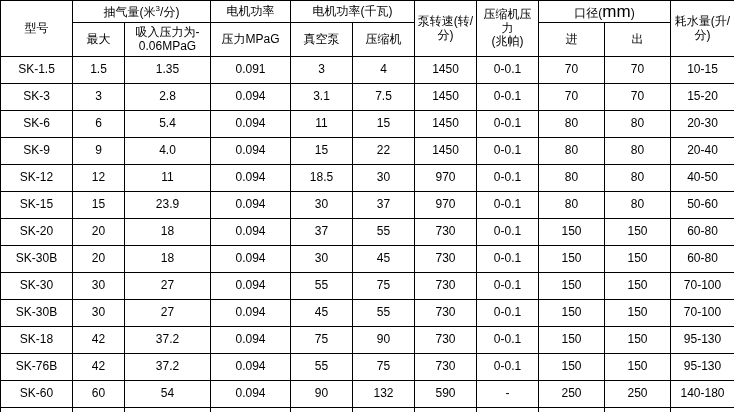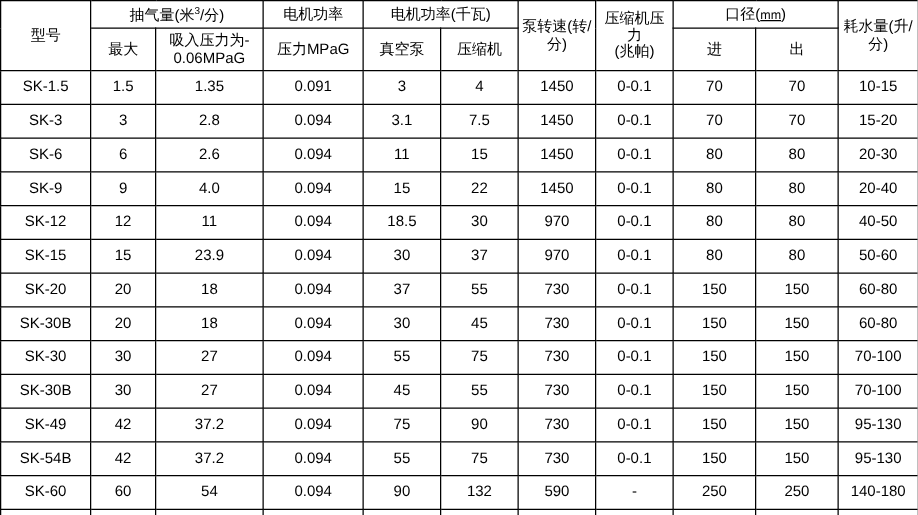--- a/index.html
+++ b/index.html
@@ -36,22 +36,21 @@
     height: 22px;
   }
   .hdr-sub {
     height: 34px;
   }
   .sup {
     font-size: 8px;
     vertical-align: super;
   }
   .small-unit {
-    font-size: 10px;
-    text-decoration: underline;
+    font-size: 17px;
   }
   .model-cell {
     font-size: 12px;
   }
   .body-row td {
     height: 26px;
   }
   .two-line {
     line-height: 1.25;
   }
@@ -117,21 +116,21 @@
         <td>7.5</td>
         <td>1450</td>
         <td>0-0.1</td>
         <td>70</td>
         <td>70</td>
         <td>15-20</td>
       </tr>
       <tr class="body-row">
         <td class="model-cell">SK-6</td>
         <td>6</td>
-        <td>2.6</td>
+        <td>5.4</td>
         <td>0.094</td>
         <td>11</td>
         <td>15</td>
         <td>1450</td>
         <td>0-0.1</td>
         <td>80</td>
         <td>80</td>
         <td>20-30</td>
       </tr>
       <tr class="body-row">
@@ -219,34 +218,34 @@
         <td>0.094</td>
         <td>45</td>
         <td>55</td>
         <td>730</td>
         <td>0-0.1</td>
         <td>150</td>
         <td>150</td>
         <td>70-100</td>
       </tr>
       <tr class="body-row">
-        <td class="model-cell">SK-49</td>
+        <td class="model-cell">SK-18</td>
         <td>42</td>
         <td>37.2</td>
         <td>0.094</td>
         <td>75</td>
         <td>90</td>
         <td>730</td>
         <td>0-0.1</td>
         <td>150</td>
         <td>150</td>
         <td>95-130</td>
       </tr>
       <tr class="body-row">
-        <td class="model-cell">SK-54B</td>
+        <td class="model-cell">SK-76B</td>
         <td>42</td>
         <td>37.2</td>
         <td>0.094</td>
         <td>55</td>
         <td>75</td>
         <td>730</td>
         <td>0-0.1</td>
         <td>150</td>
         <td>150</td>
         <td>95-130</td>

